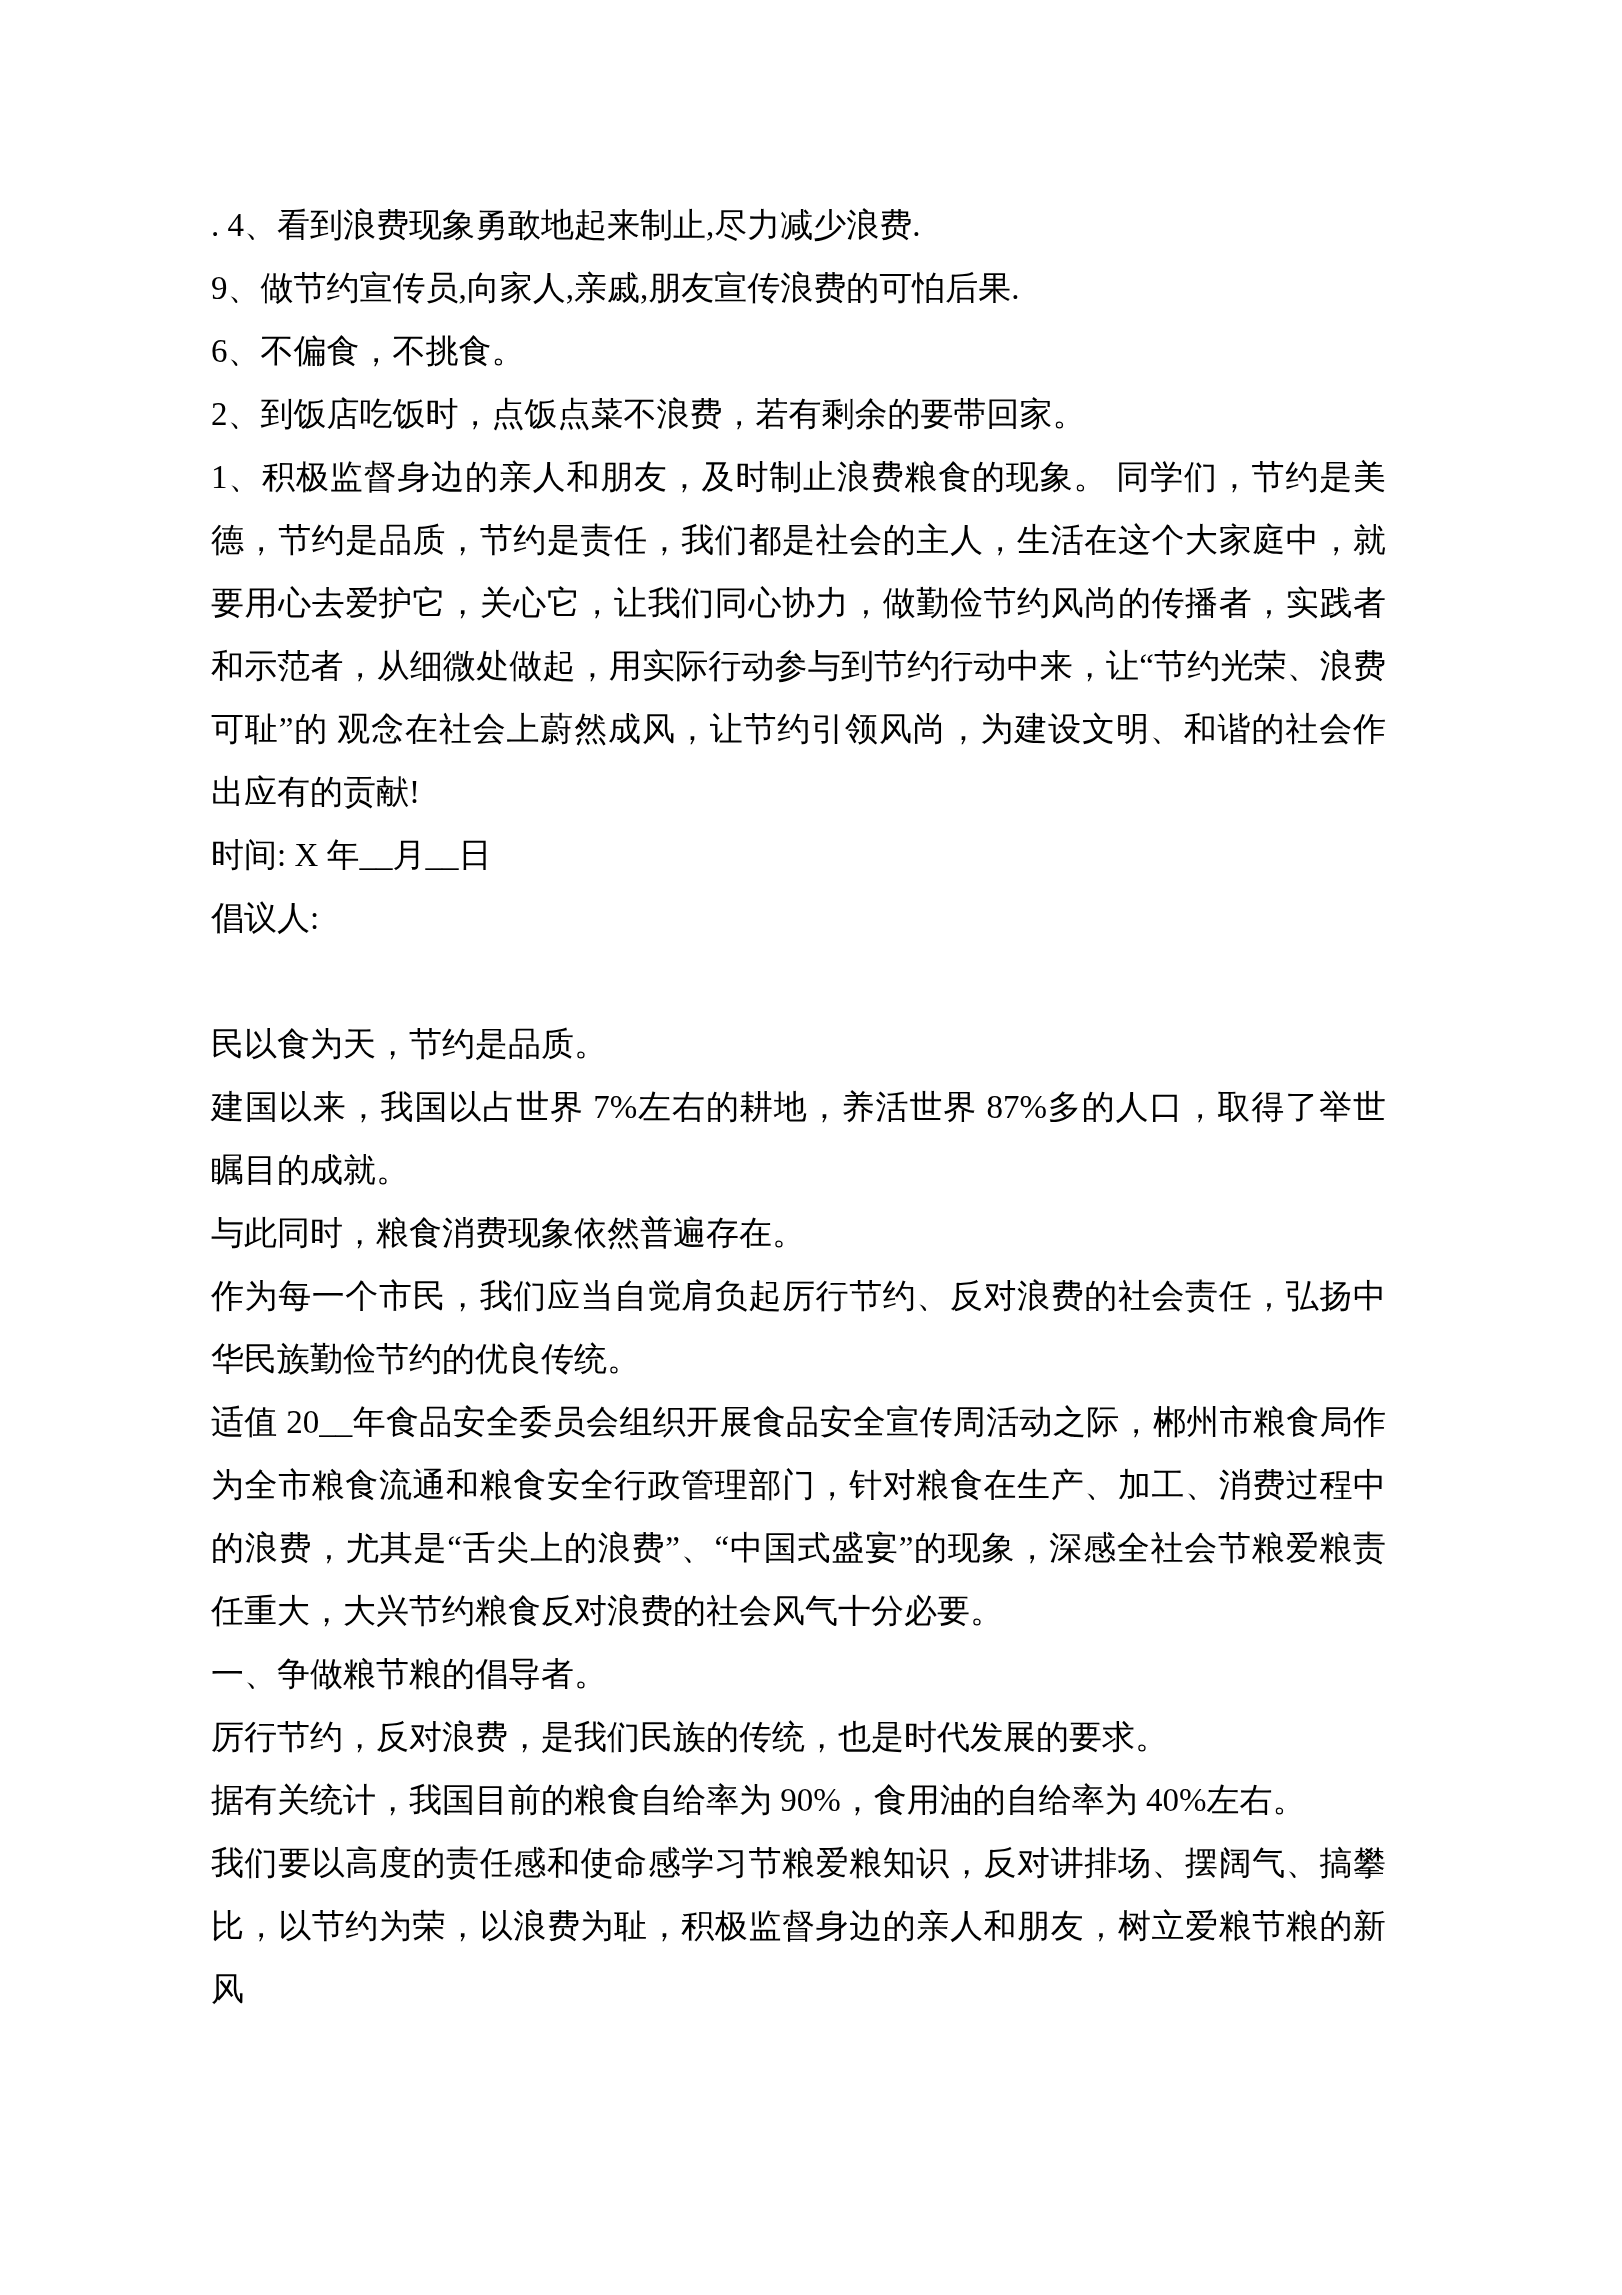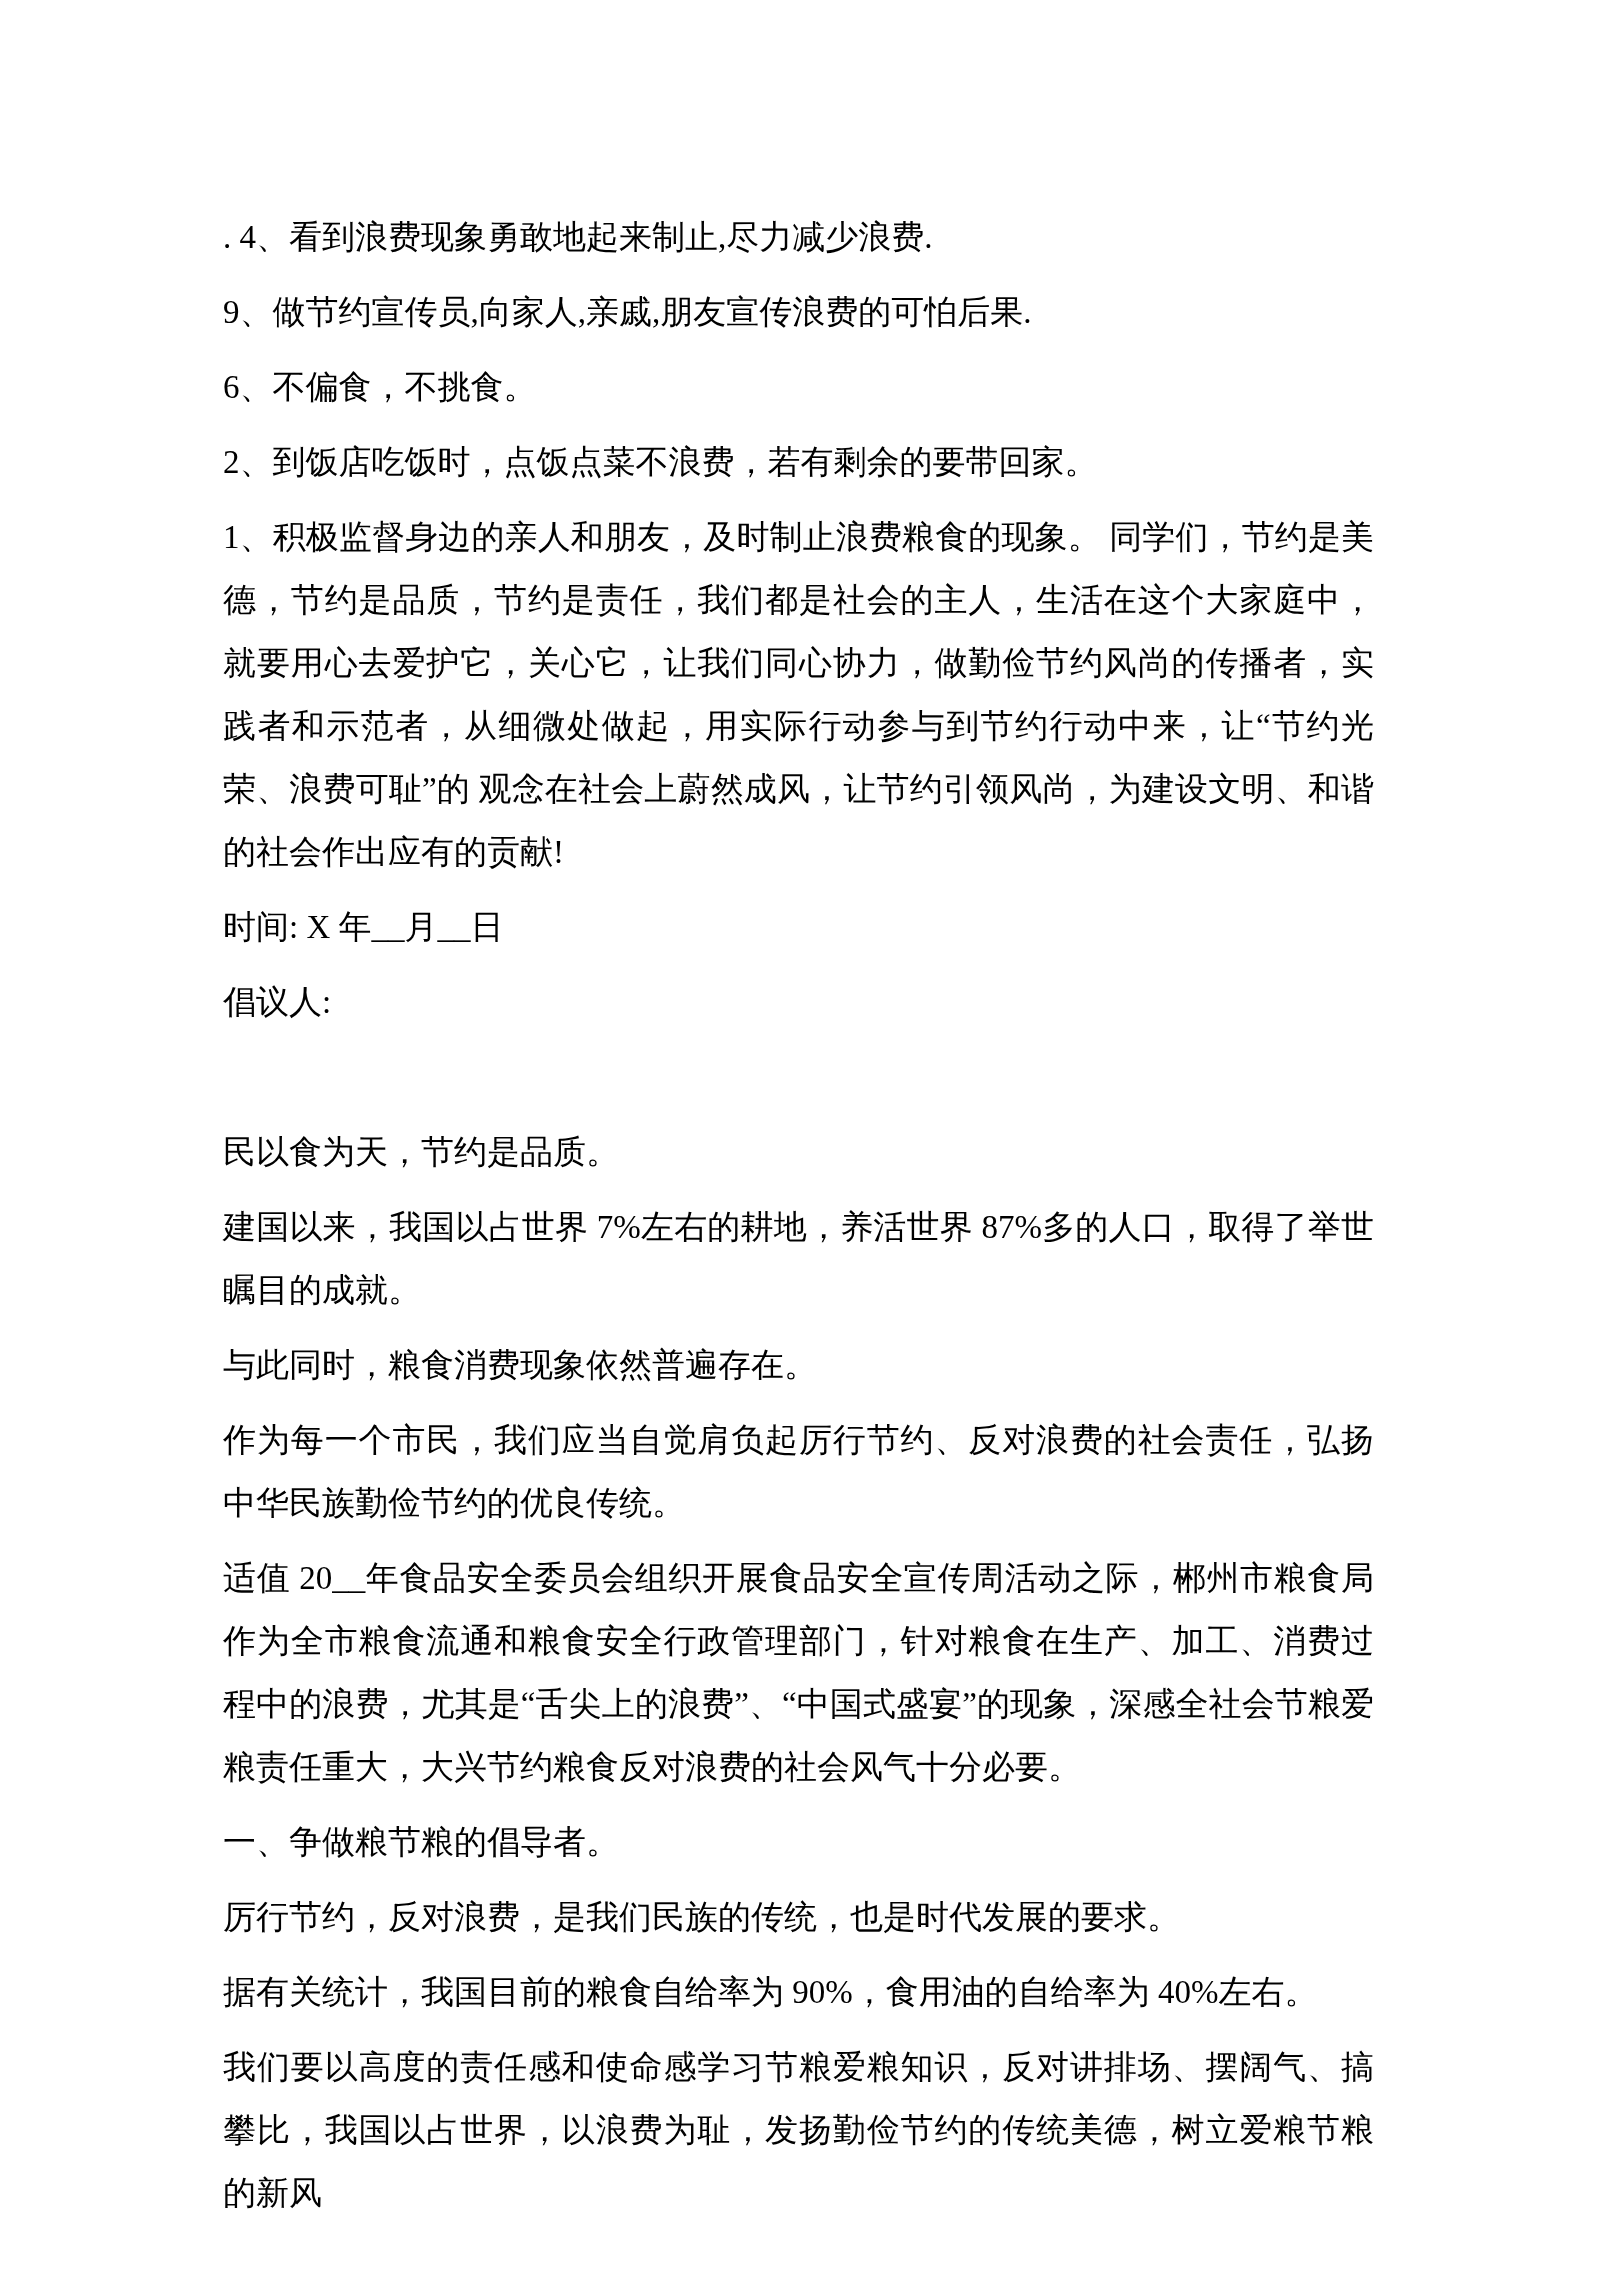--- a/index.html
+++ b/index.html
@@ -21,21 +21,21 @@
     height: 2295px;
     background: #ffffff;
   }
   .content {
     position: absolute;
     left: 211px;
     top: 194px;
     width: 1175px;
   }
   .content p {
-    margin: 12px;
+    margin: 0;
     padding: 0;
     font-family: "Liberation Serif", "DejaVu Serif", serif;
     font-size: 33px;
     line-height: 63px;
     color: #000000;
     text-align: justify;
     text-justify: inter-ideograph;
     word-break: break-all;
   }
   .spacer {
@@ -56,16 +56,16 @@
     <p>倡议人:</p>
     <div class="spacer"></div>
     <p>民以食为天，节约是品质。</p>
     <p>建国以来，我国以占世界 7%左右的耕地，养活世界 87%多的人口，取得了举世瞩目的成就。</p>
     <p>与此同时，粮食消费现象依然普遍存在。</p>
     <p>作为每一个市民，我们应当自觉肩负起厉行节约、反对浪费的社会责任，弘扬中华民族勤俭节约的优良传统。</p>
     <p>适值 20__年食品安全委员会组织开展食品安全宣传周活动之际，郴州市粮食局作为全市粮食流通和粮食安全行政管理部门，针对粮食在生产、加工、消费过程中的浪费，尤其是“舌尖上的浪费”、“中国式盛宴”的现象，深感全社会节粮爱粮责任重大，大兴节约粮食反对浪费的社会风气十分必要。</p>
     <p>一、争做粮节粮的倡导者。</p>
     <p>厉行节约，反对浪费，是我们民族的传统，也是时代发展的要求。</p>
     <p>据有关统计，我国目前的粮食自给率为 90%，食用油的自给率为 40%左右。</p>
-    <p>我们要以高度的责任感和使命感学习节粮爱粮知识，反对讲排场、摆阔气、搞攀比，我国以占世界，以浪费为耻，发扬勤俭节约的传统美德，树立爱粮节粮的新风</p>
+    <p>我们要以高度的责任感和使命感学习节粮爱粮知识，反对讲排场、摆阔气、搞攀比，以节约为荣，以浪费为耻，积极监督身边的亲人和朋友，树立爱粮节粮的新风</p>
   </div>
 </div>
 
 
 </body></html>

